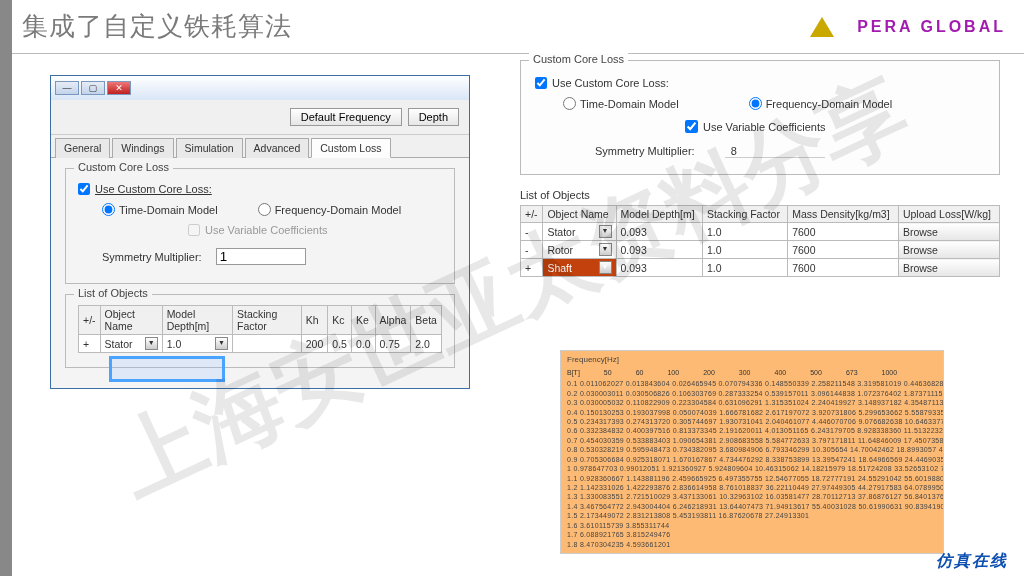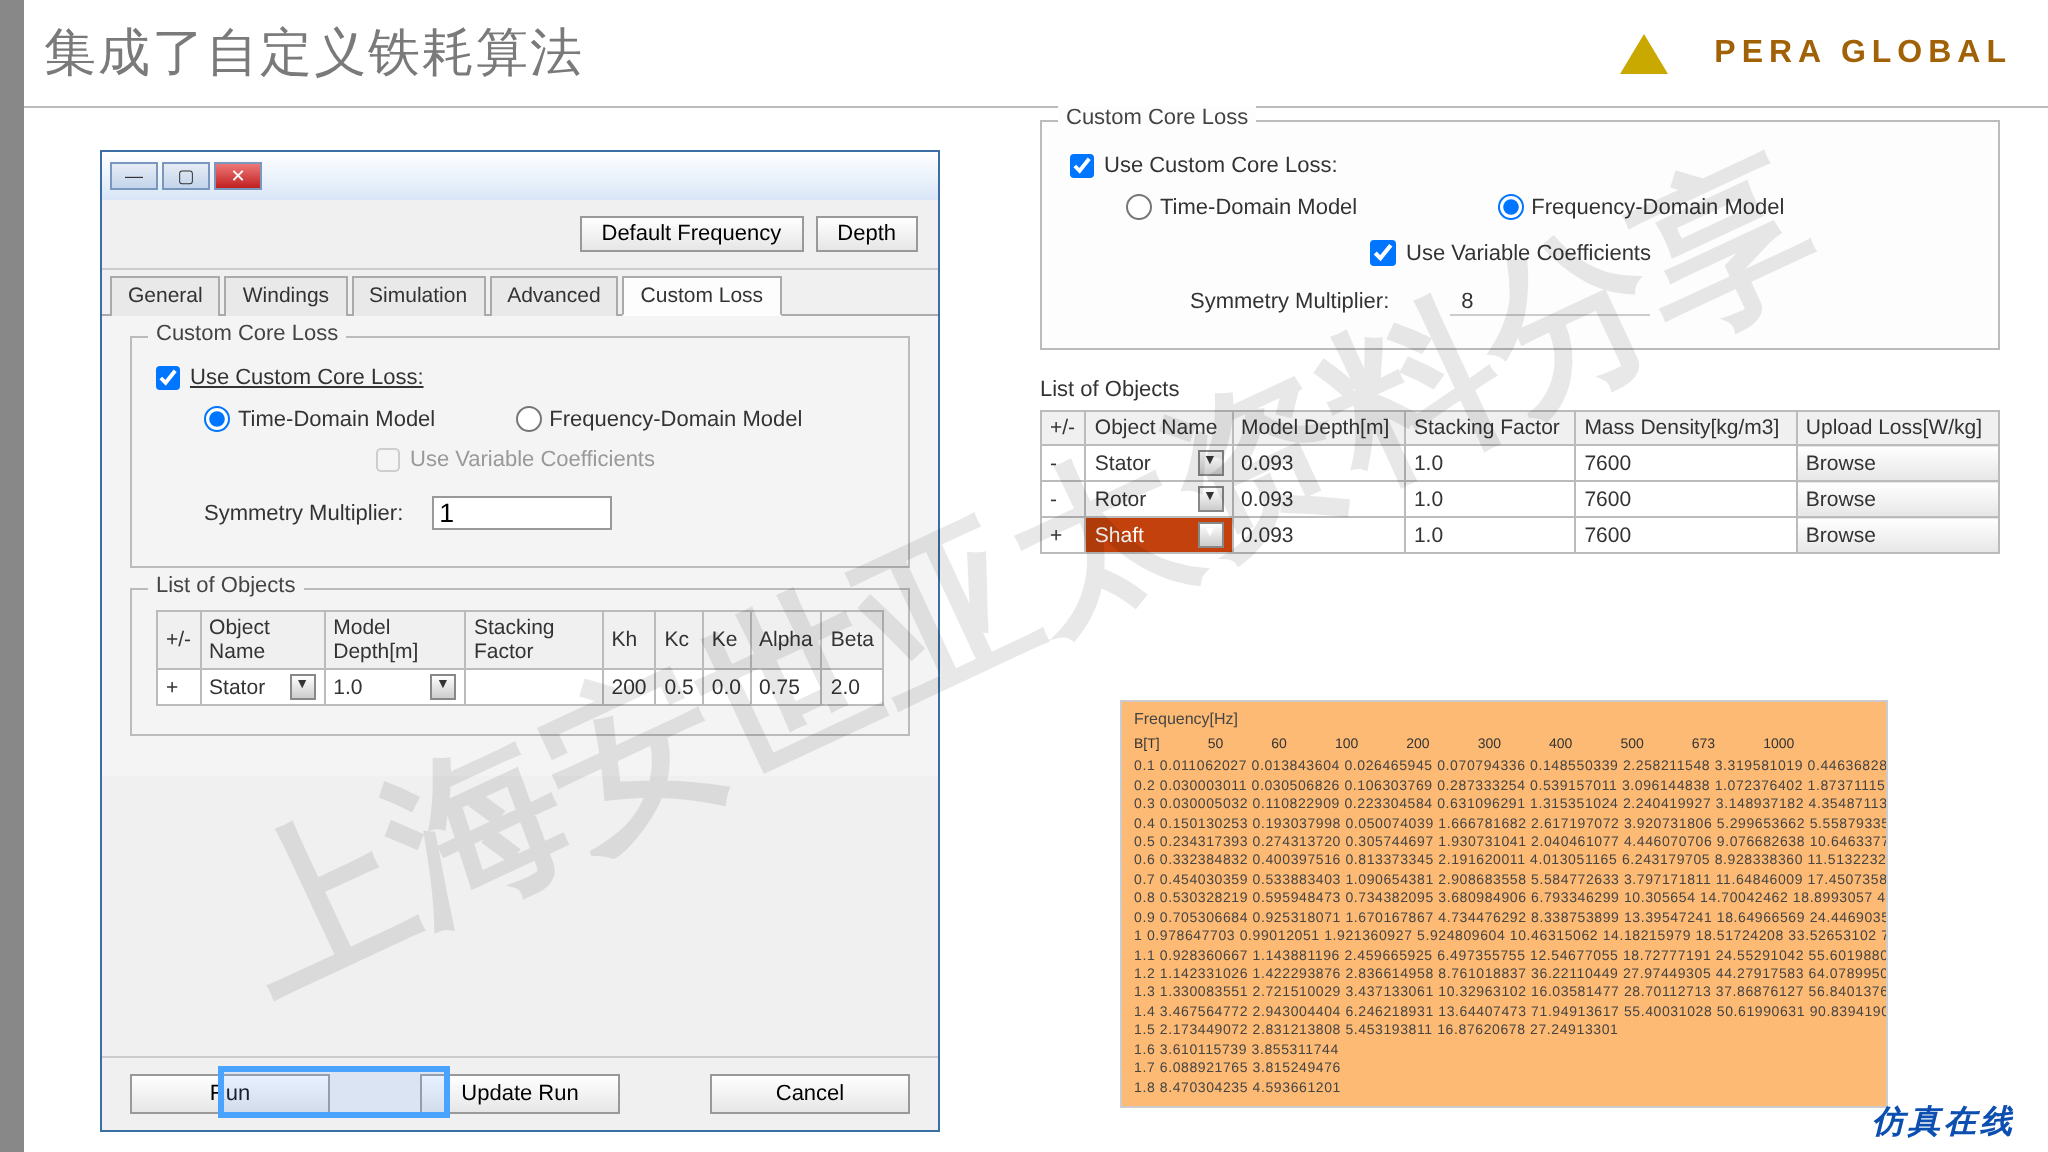--- a/index.html
+++ b/index.html
@@ -2,21 +2,21 @@
 <html><head>
 <meta charset="utf-8">
 <style>
   * { box-sizing: border-box; margin: 0; padding: 0; }
   body { width: 1024px; height: 576px; font-family: "Microsoft YaHei", Tahoma, sans-serif; font-size: 11px; background: #fff; position: relative; overflow: hidden; color: #333; }
   .sidebar-stripe { position: absolute; left: 0; top: 0; width: 12px; height: 576px; background: #888; }
   .header { position: absolute; left: 12px; top: 0; right: 0; height: 54px; border-bottom: 1px solid #bbb; display: flex; align-items: center; justify-content: space-between; padding: 0 18px 0 10px; }
   .header-title { font-size: 26px; color: #7a7a7a; font-weight: 400; letter-spacing: 1px; }
   .logo { display: flex; align-items: center; gap: 6px; }
   .logo-icon { width: 0; height: 0; border-left: 12px solid transparent; border-right: 12px solid transparent; border-bottom: 20px solid #c9a800; position: relative; }
-  .logo-text { font-size: 16px; letter-spacing: 3px; font-weight: 700; color: #a16207; margin-left: 17px; }
+  .logo-text { font-size: 16px; letter-spacing: 3px; font-weight: 700; color: #a21caf; margin-left: 17px; }
   .watermark { position: absolute; left: 50%; top: 50%; transform: translate(-50%, -50%) rotate(-25deg); font-size: 86px; color: rgba(0,0,0,0.09); font-weight: 600; white-space: nowrap; pointer-events: none; z-index: 50; }
 
   .left-dialog { position: absolute; left: 50px; top: 75px; width: 420px; border: 1px solid #3a6ea5; background: #f0f0f0; }
   .titlebar { height: 24px; background: linear-gradient(#fff,#d9e6f7); display: flex; align-items: center; justify-content: space-between; padding: 0 4px; }
   .titlebar-left { display:flex; align-items:center; gap:5px; }
   .titlebar-left .app-icon { width:14px; height:14px; background:#e8a300; }
   .titlebar-title { font-size:11px; color:#222; }
   .winbtns { display:flex; gap:2px;}
   .winbtn { width:24px; height:14px; background:linear-gradient(#e6ecf5,#c3d4eb); border:1px solid #7a97c0; font-size:9px; text-align:center; line-height:12px; color:#333;}
   .winbtn.close { background:linear-gradient(#e77,#c02020); color:#fff; }
@@ -164,25 +164,20 @@
           <td>200</td>
           <td>0.5</td>
           <td>0.0</td>
           <td>0.75</td>
           <td>2.0</td>
         </tr>
       </tbody>
         </table>
     </div>
   </div>
-  <div class="bottom-btns">
-    <button class="btn wide-btn">Run</button>
-    <button class="btn wide-btn">Update Run</button>
-    <button class="btn wide-btn">Cancel</button>
-  </div>
   <div class="run-hilite"></div>
 </div>
 
 <div class="right-panel">
   <div class="group2">
     <div class="group-title">Custom Core Loss</div>
     <label class="chk">
       <input type="checkbox" checked="" style="">
       <span>Use Custom Core Loss:</span>
     </label>

